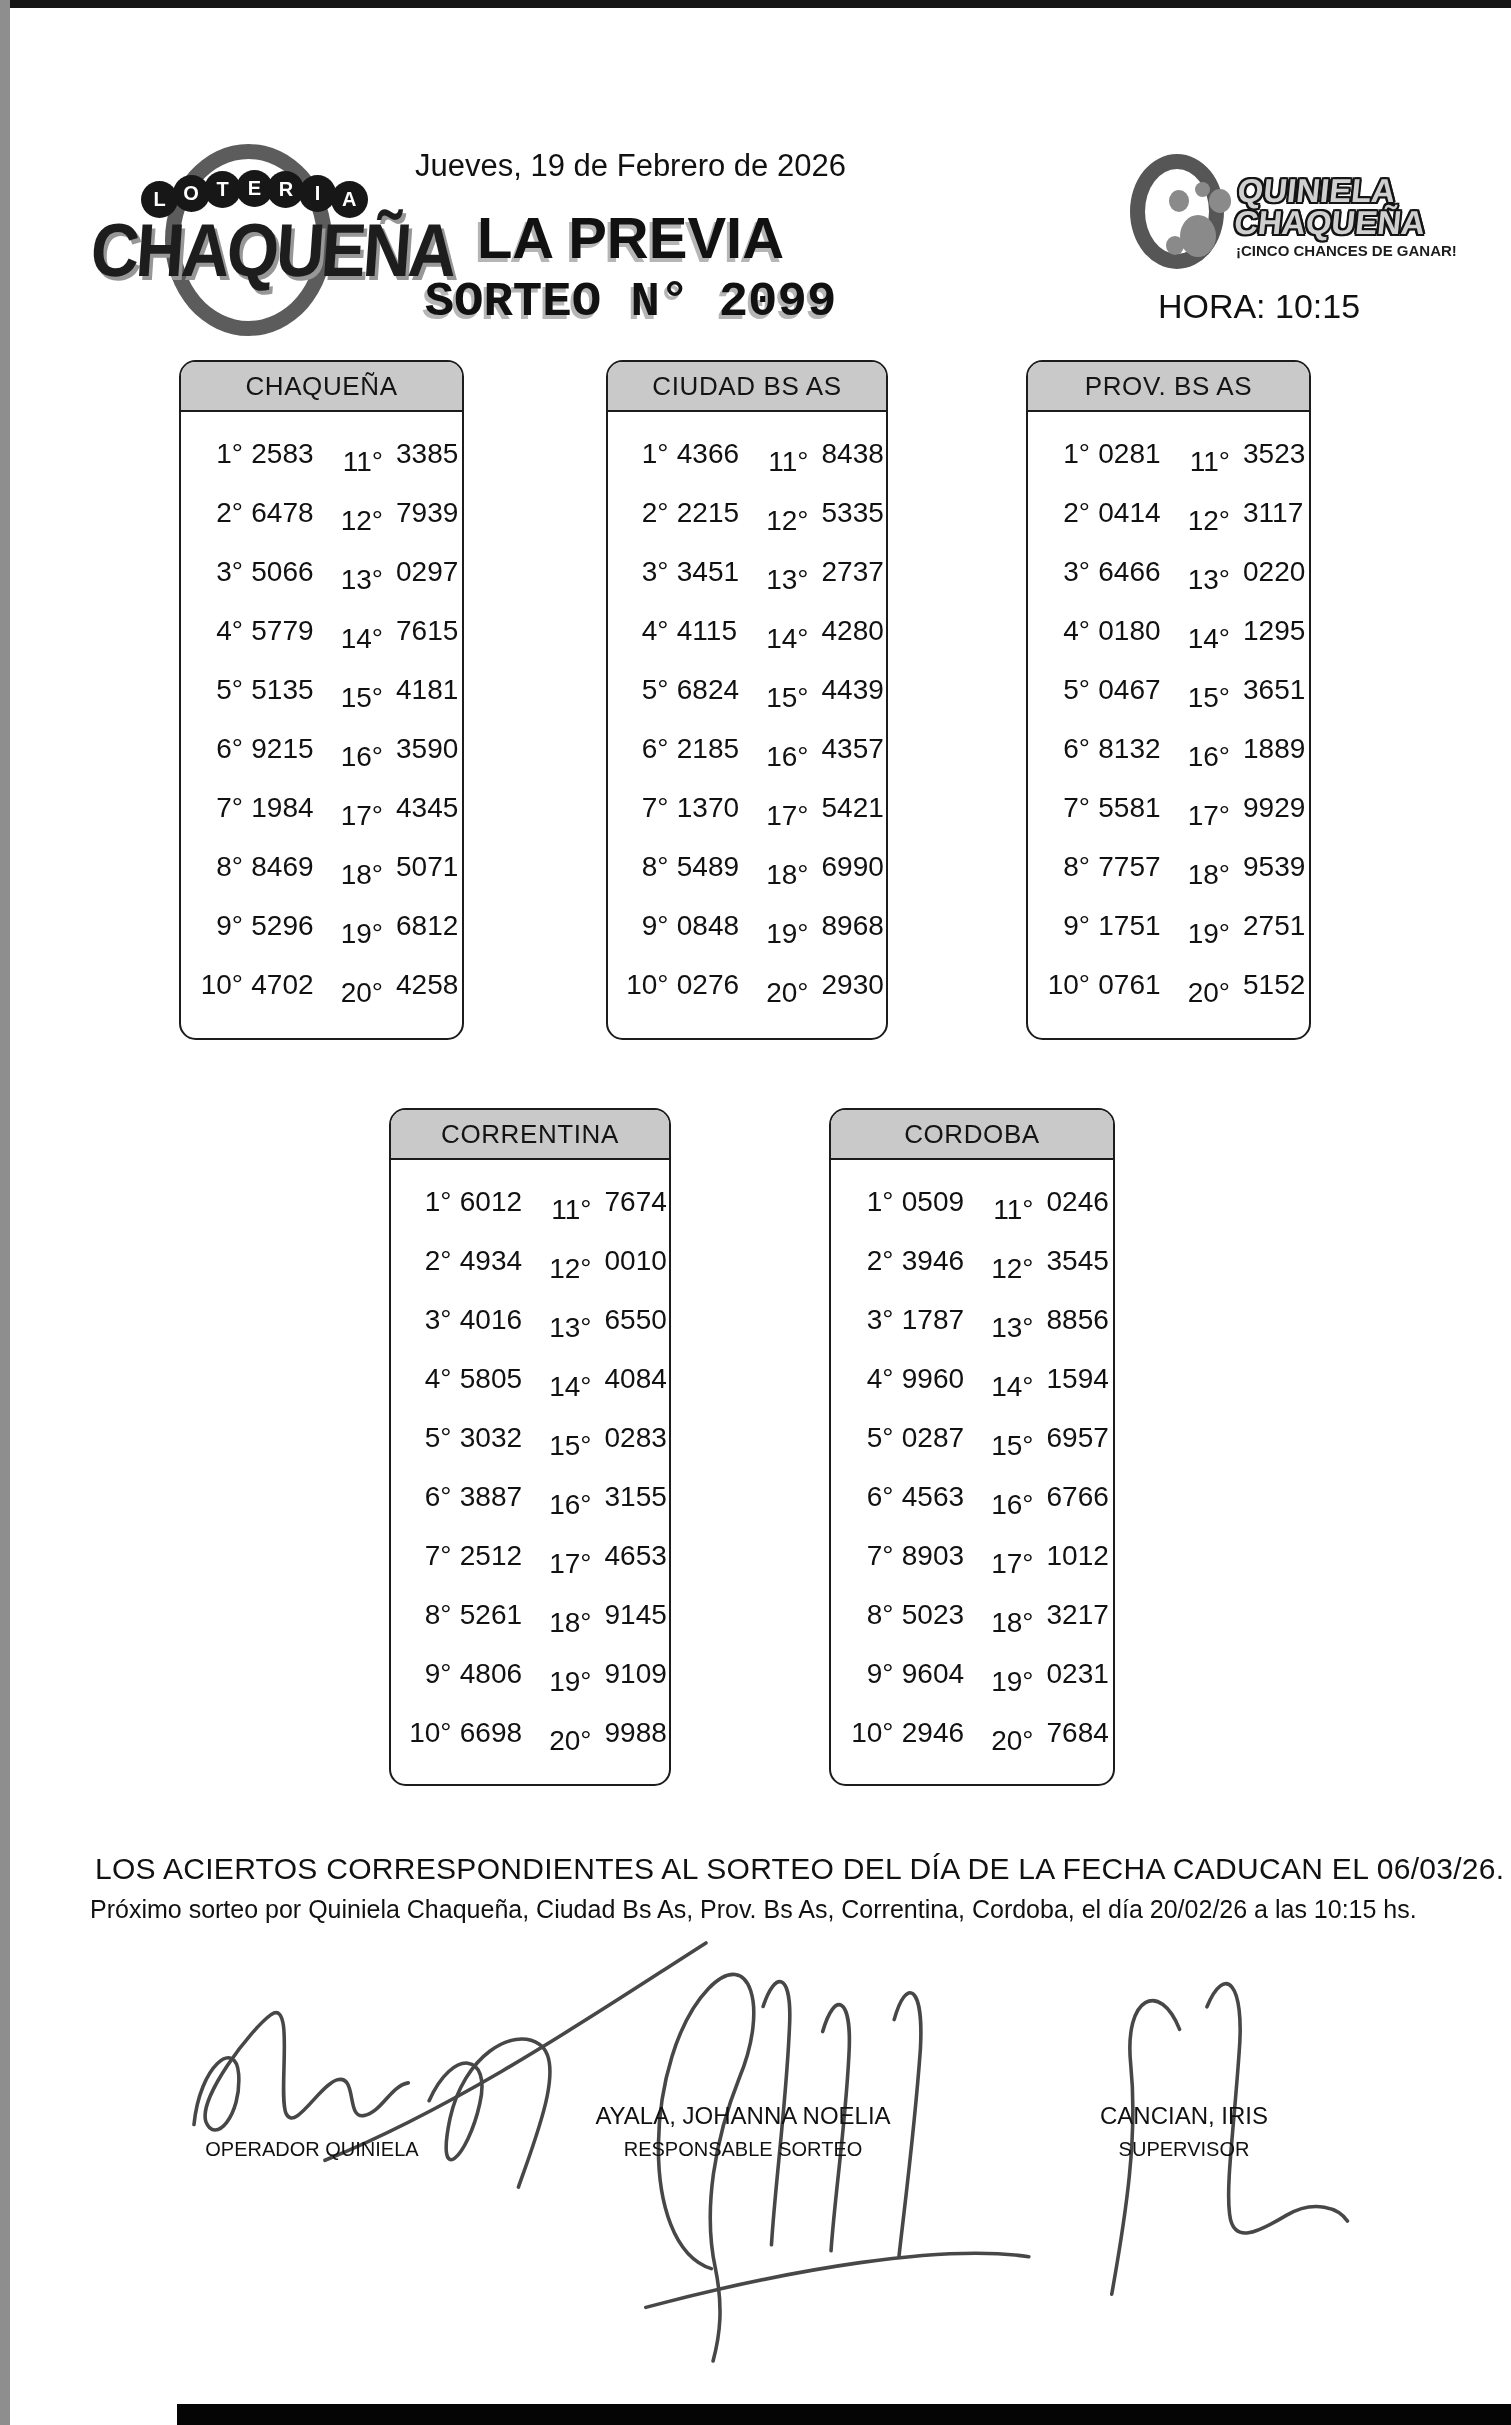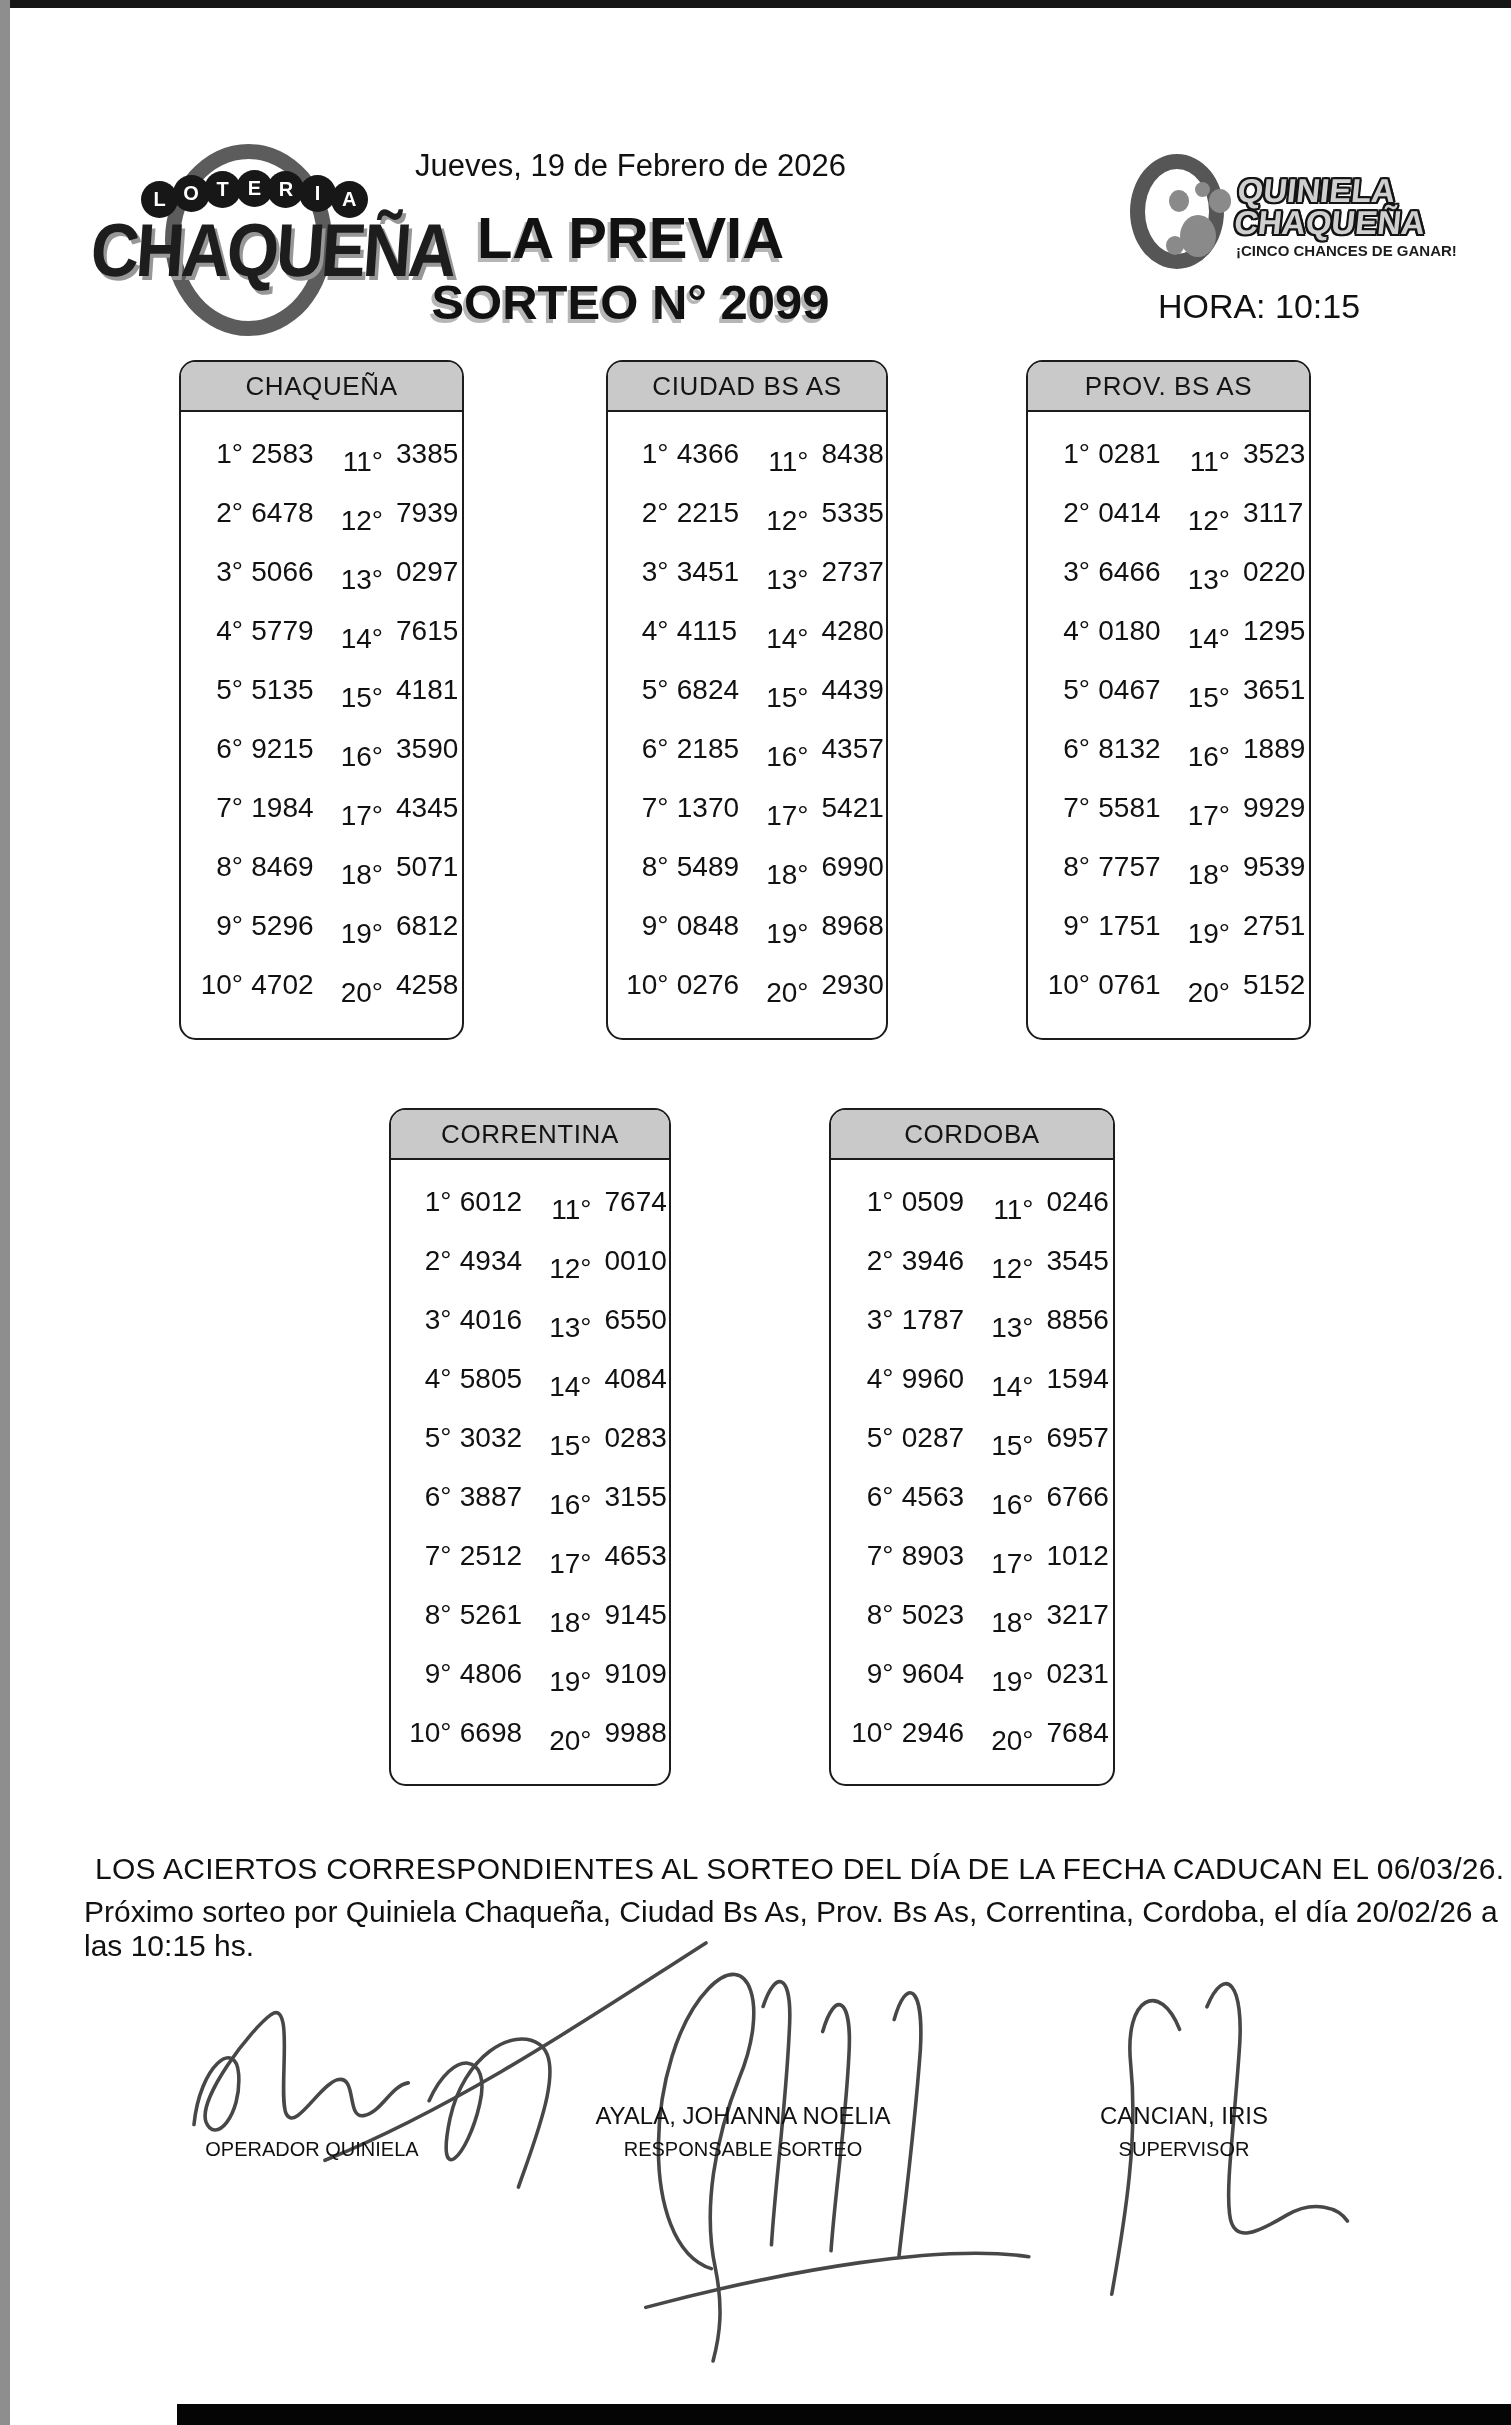--- a/index.html
+++ b/index.html
@@ -19,21 +19,21 @@
         color:#fff;font-weight:bold;font-size:20px;display:flex;align-items:center;justify-content:center;}
   .ball:first-child{margin-left:0;}
   .logo-word{position:absolute;left:4.8px;top:57px;width:351px;font-size:67px;font-weight:bold;
              letter-spacing:-3px;white-space:nowrap;color:#1d1d1d;transform:skewX(-4deg) scaleY(1.12);
              transform-origin:left top;text-shadow:3.6px 3.6px 0 #979797;}
   .head-center{position:absolute;left:333px;top:0;width:595px;text-align:center;}
   .date-line{position:absolute;left:0;top:148px;width:100%;font-size:31px;}
   .title-line{position:absolute;left:0;top:204px;width:100%;font-size:58px;font-weight:bold;
               text-shadow:-3px 3.6px 0 rgba(110,110,110,.5);}
   .draw-line{position:absolute;left:0;top:274px;width:100%;font-size:49px;font-weight:bold;
-             text-shadow:-3px 3.6px 0 rgba(110,110,110,.5);}
+             text-shadow:-3px 3.6px 0 rgba(110,110,110,.5);font-family:Liberation Mono, monospace;}
   .logo-right{position:absolute;left:1119px;top:149px;width:292px;height:143px;}
   .paw-ring{position:absolute;left:10.7px;top:4.8px;width:64px;height:85px;border:15.5px solid #565656;
             border-radius:50%;background:#fff;}
   .paw-dot{position:absolute;background:#8a8a8a;border-radius:50%;}
   .pd1{left:35px;top:46px;width:36px;height:42px;}
   .pd2{left:24px;top:21.4px;width:20px;height:21.4px;}
   .pd3{left:50px;top:13px;width:15.5px;height:15.5px;}
   .pd4{left:64px;top:20px;width:22.6px;height:24px;}
   .pd5{left:21.4px;top:67px;width:18px;height:19px;}
   .qc-word{position:absolute;left:117px;top:26px;font-size:33px;line-height:32px;font-weight:800;
@@ -56,21 +56,21 @@
   .tbody{position:absolute;left:0;top:62px;right:0;}
   .trow{height:59px;display:grid;grid-template-columns:60px 83px 57px 77px;justify-content:center;
         align-items:center;font-size:28px;}
   .pos{text-align:right;}
   .val{text-align:left;padding-left:8.3px;}
   .trow .pos:nth-child(3){padding-right:0;text-align:right;margin-top:16px;}
   .trow .val:nth-child(4){padding-left:13px;}
 
   
   .foot1{position:absolute;left:95px;top:1852px;font-size:30px;letter-spacing:0.3px;}
-  .foot2{position:absolute;left:84px;top:1895px;font-size:30px;}
+  .foot2{position:absolute;left:90px;top:1895px;font-size:25px;}
 
   
   .sig-name{position:absolute;font-size:24px;text-align:center;width:310px;}
   .sig-role{position:absolute;font-size:20px;text-align:center;width:310px;}
   .s1n{left:157px;top:2102px;} .s1r{left:157px;top:2138px;}
   .s2n{left:588px;top:2102px;} .s2r{left:588px;top:2138px;}
   .s3n{left:1029px;top:2102px;}.s3r{left:1029px;top:2138px;}
   .sigsvg{position:absolute;overflow:visible;}
   .sv1{left:179px;top:1940px;}
   .sv2{left:613px;top:1935px;}

